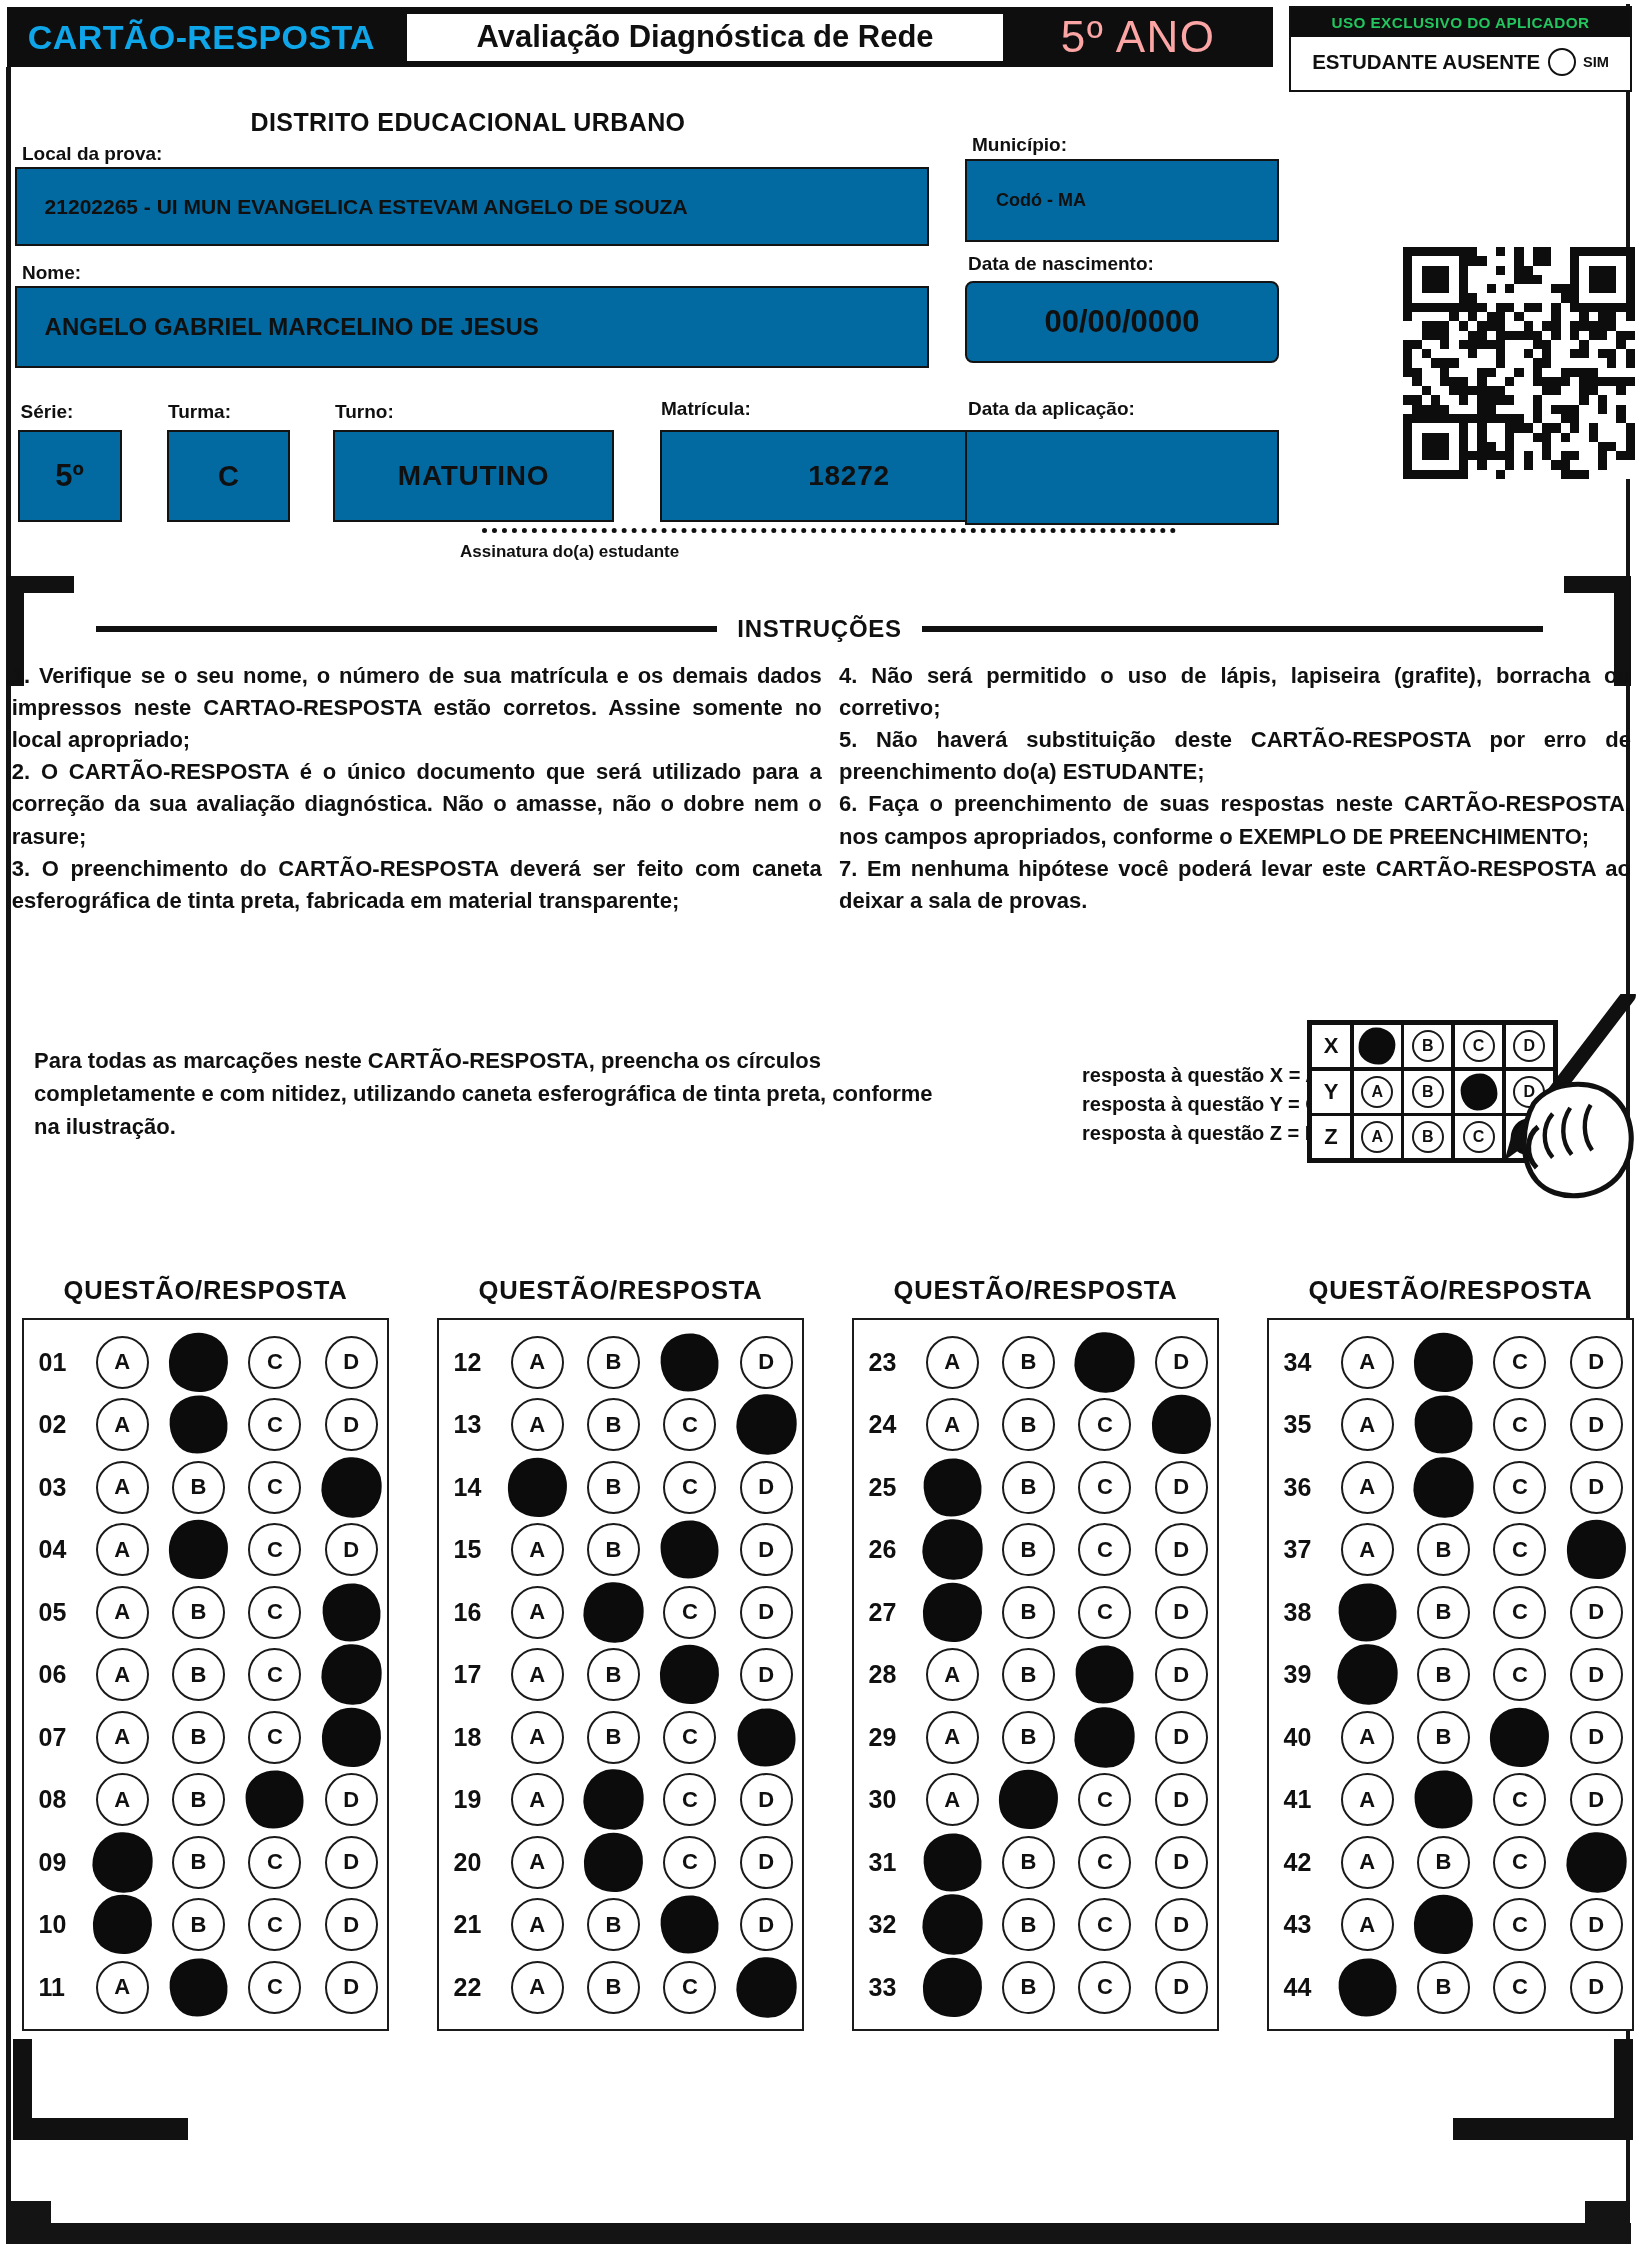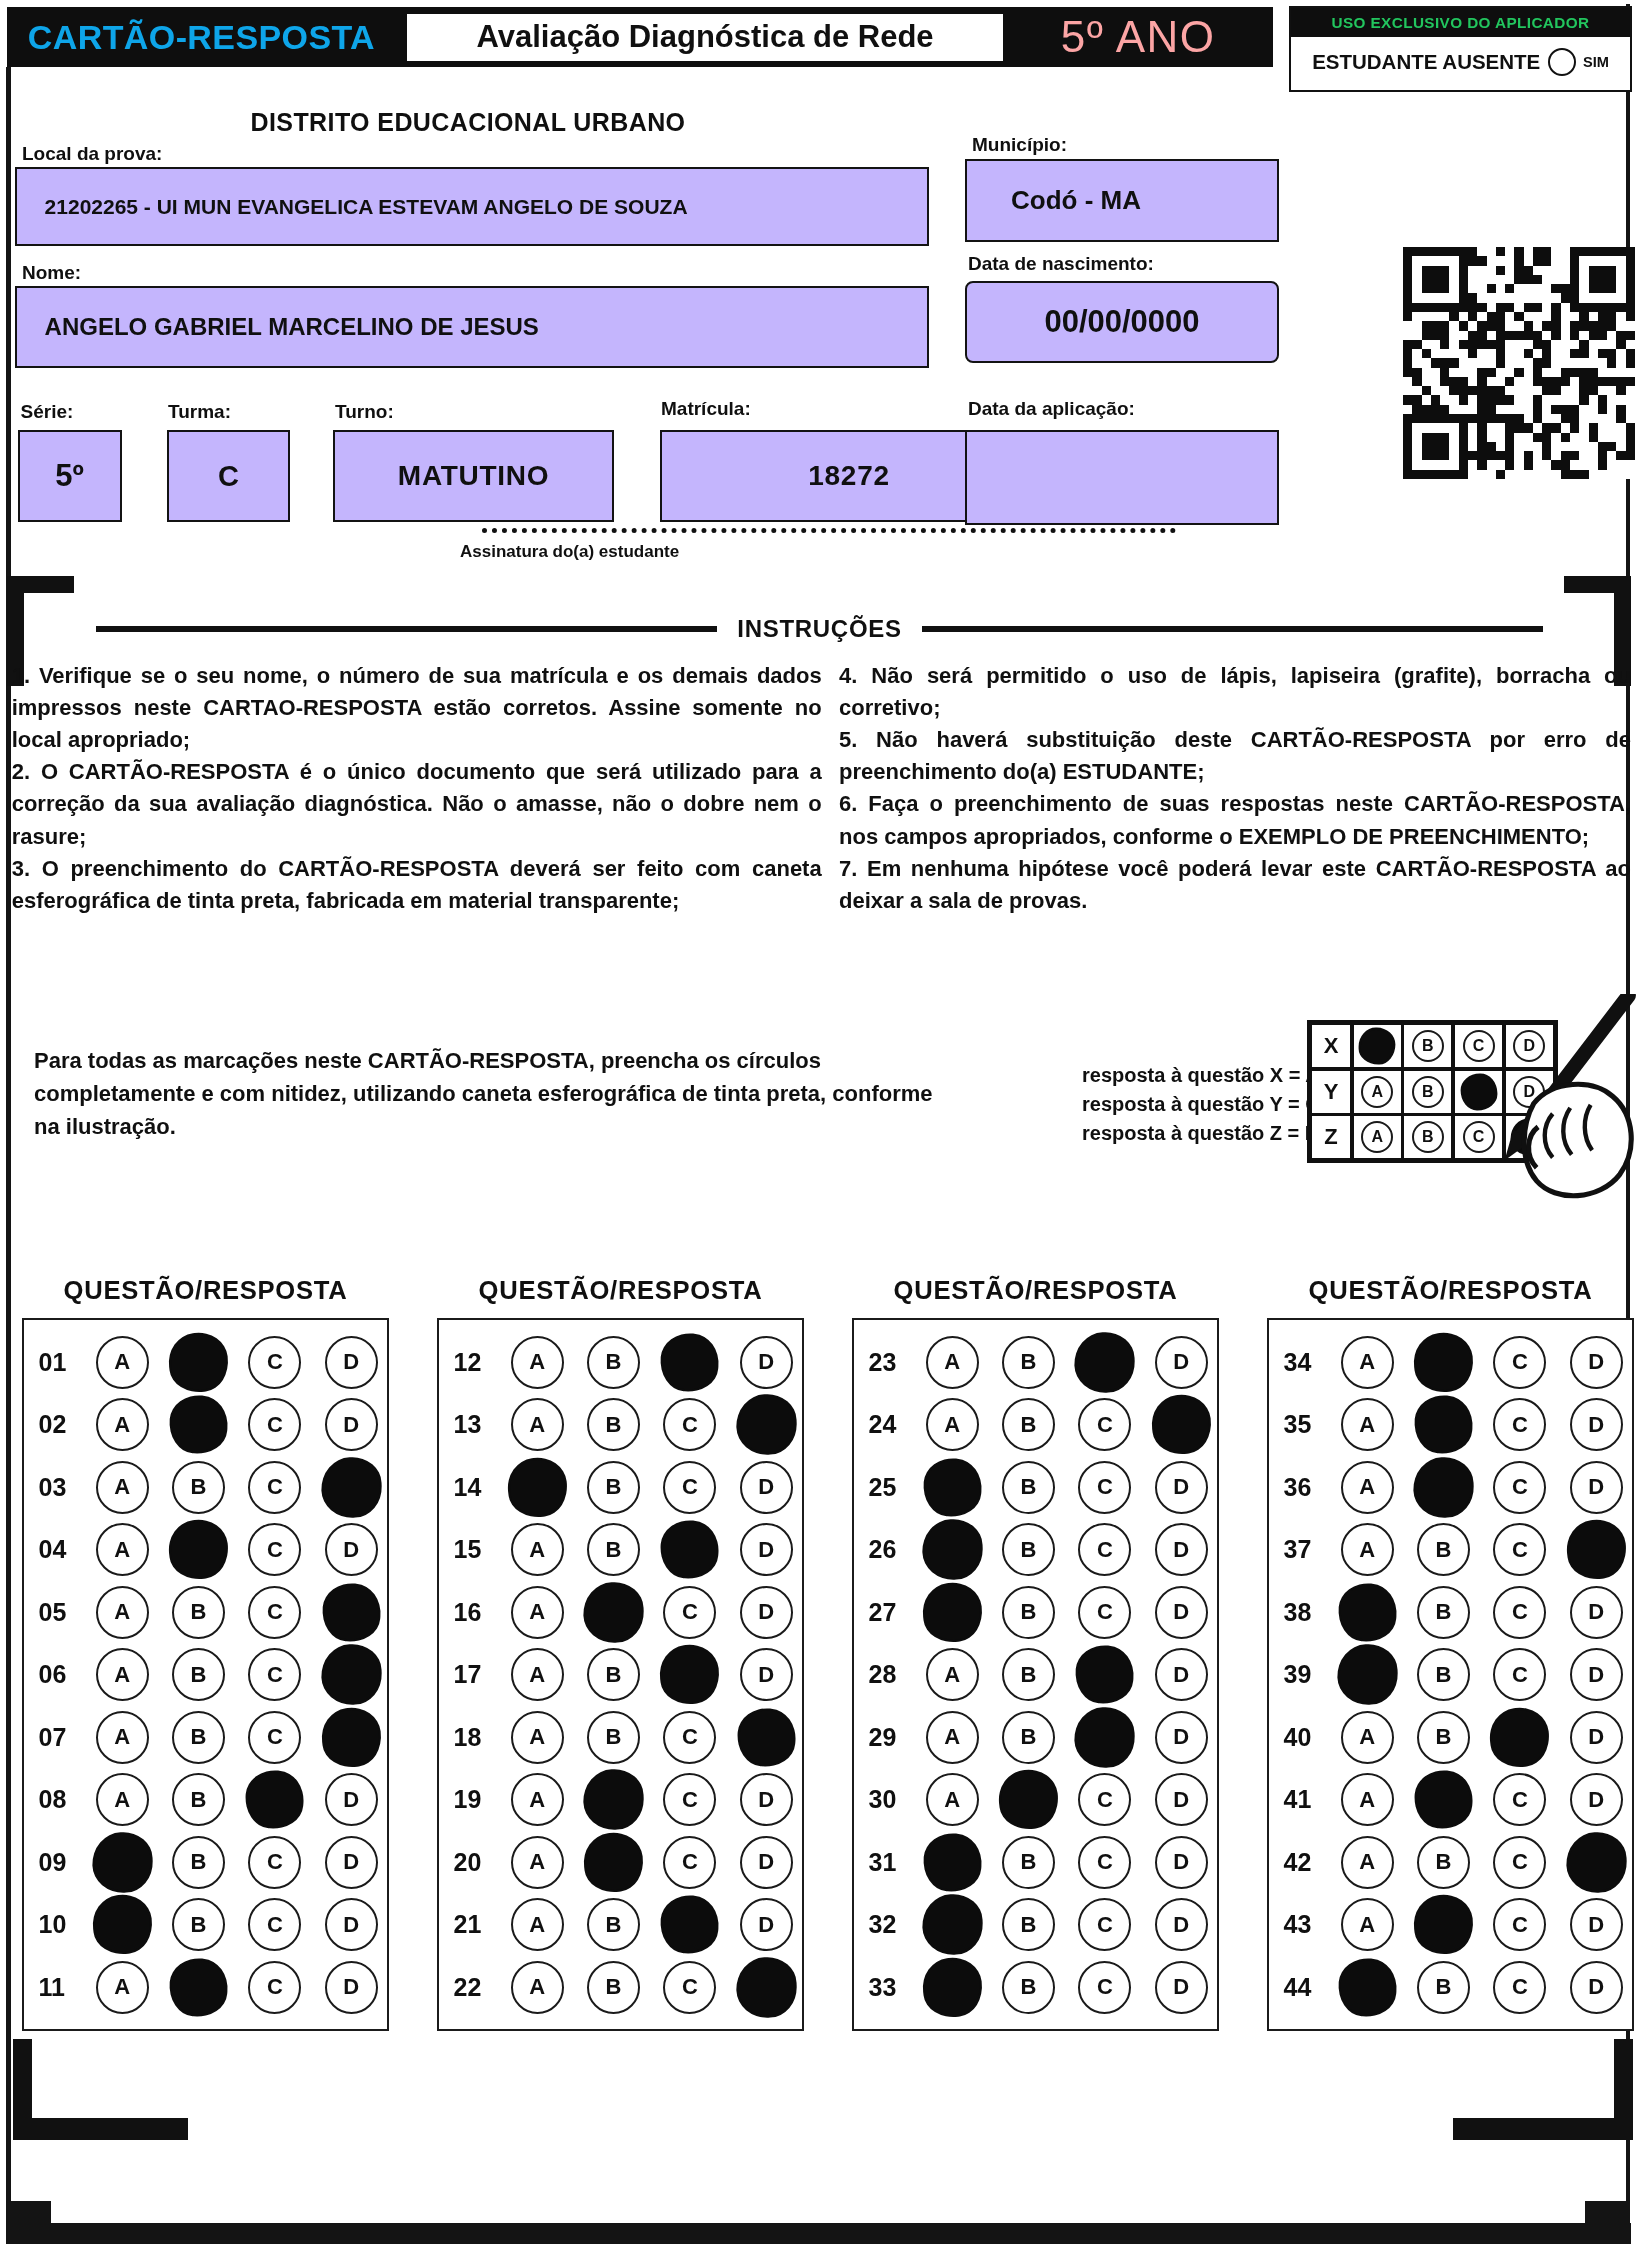--- a/index.html
+++ b/index.html
@@ -31,28 +31,28 @@
   #applicator { left:1289px; top:5.8px; width:343px; height:86px; border:2.9px solid #111; background:#fff; }
   #applicator-header { background:#0e0e0e; color:#22c55e; font-size:15.3px; font-weight:700;
                  text-align:center; height:29px; line-height:29px; letter-spacing:0.4px; }
   #applicator-body { height:51px; display:flex; align-items:center; justify-content:center; gap:7.3px; }
   #absent-label { font-size:20.5px; font-weight:800; white-space:nowrap; }
   #absent-circle { width:28px; height:28px; border:2.9px solid #111; border-radius:50%; flex:none; }
   #absent-option { font-size:14.6px; font-weight:800; }
 
   
   .flabel { position:absolute; font-size:19px; font-weight:700; white-space:nowrap; }
-  .fbox   { position:absolute; border:2.9px solid #131313; background:#c4b5fd;
+  .fbox   { position:absolute; border:2.9px solid #131313; background:#0369a1;
             display:flex; align-items:center; overflow:hidden; }
   #district { left:117px; top:108px; width:702px; text-align:center; font-size:25px; font-weight:800; letter-spacing:0.4px; }
 
   #local-box      { left:14.6px;   top:167px; width:914px; height:79px; }
   #local-value    { padding-left:28px; font-size:21px; font-weight:700; white-space:nowrap; }
   #municipio-box  { left:965px; top:159px; width:314px;  height:83px; }
-  #municipio-value{ padding-left:44px; font-size:26px; font-weight:700; }
+  #municipio-value{ padding-left:29px; font-size:18px; font-weight:700; }
   #nome-box       { left:14.6px;   top:286px; width:914px; height:82px; }
   #nome-value     { padding-left:28px; font-size:24px; font-weight:700; white-space:nowrap; }
   #nascimento-box { left:965px; top:281px; width:314px;  height:82px; justify-content:center;border-radius:8px; }
   #nascimento-value { font-size:31px; font-weight:700; }
   #serie-box      { left:17.5px;   top:430px; width:104px;  height:92px; justify-content:center; }
   #serie-value    { font-size:31px; font-weight:700; }
   #turma-box      { left:167px;  top:430px; width:123px;  height:92px; justify-content:center; }
   #turma-value    { font-size:29px; font-weight:700; }
   #turno-box      { left:333px;  top:430px; width:281px;  height:92px; justify-content:center; }
   #turno-value    { font-size:28px; font-weight:700; letter-spacing:0.7px; }

